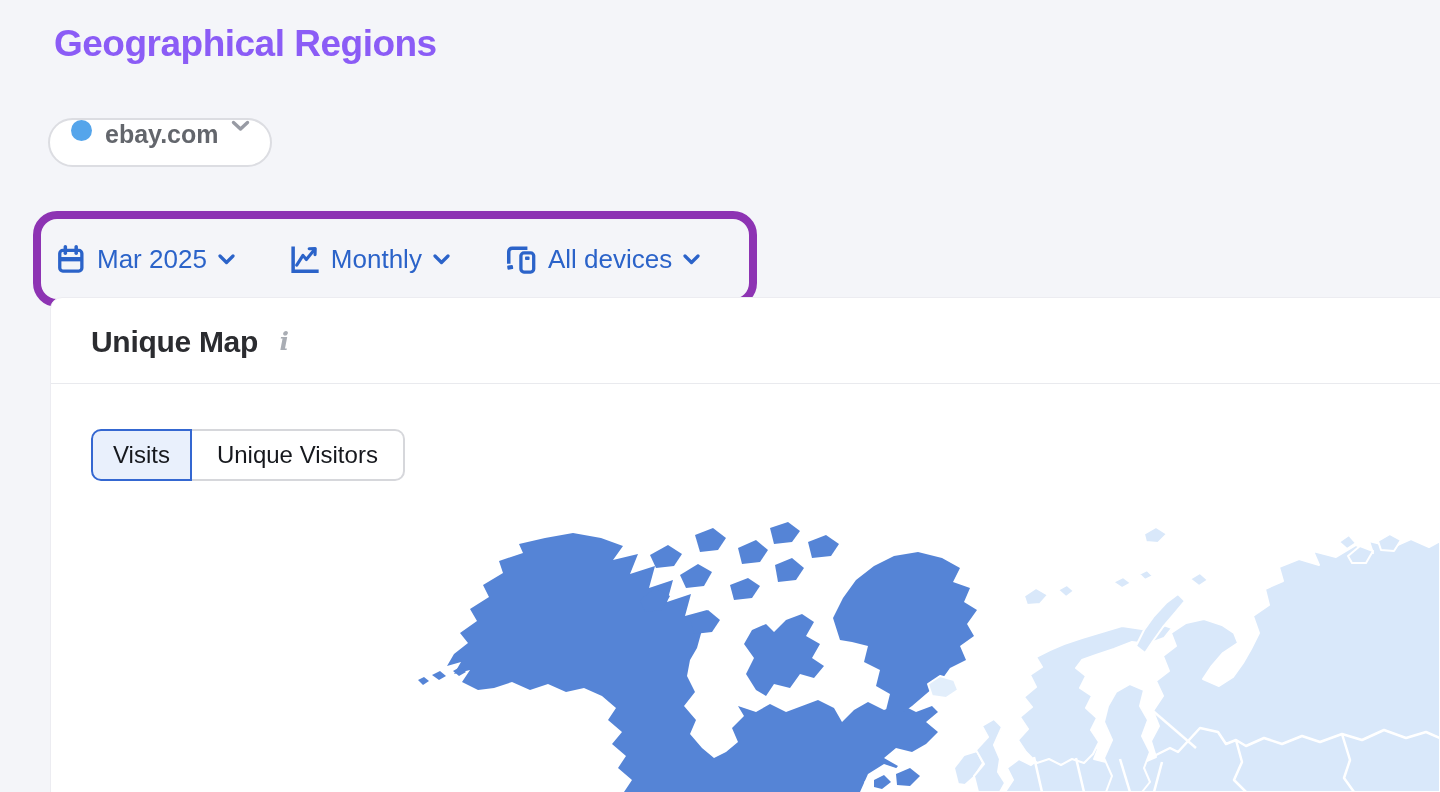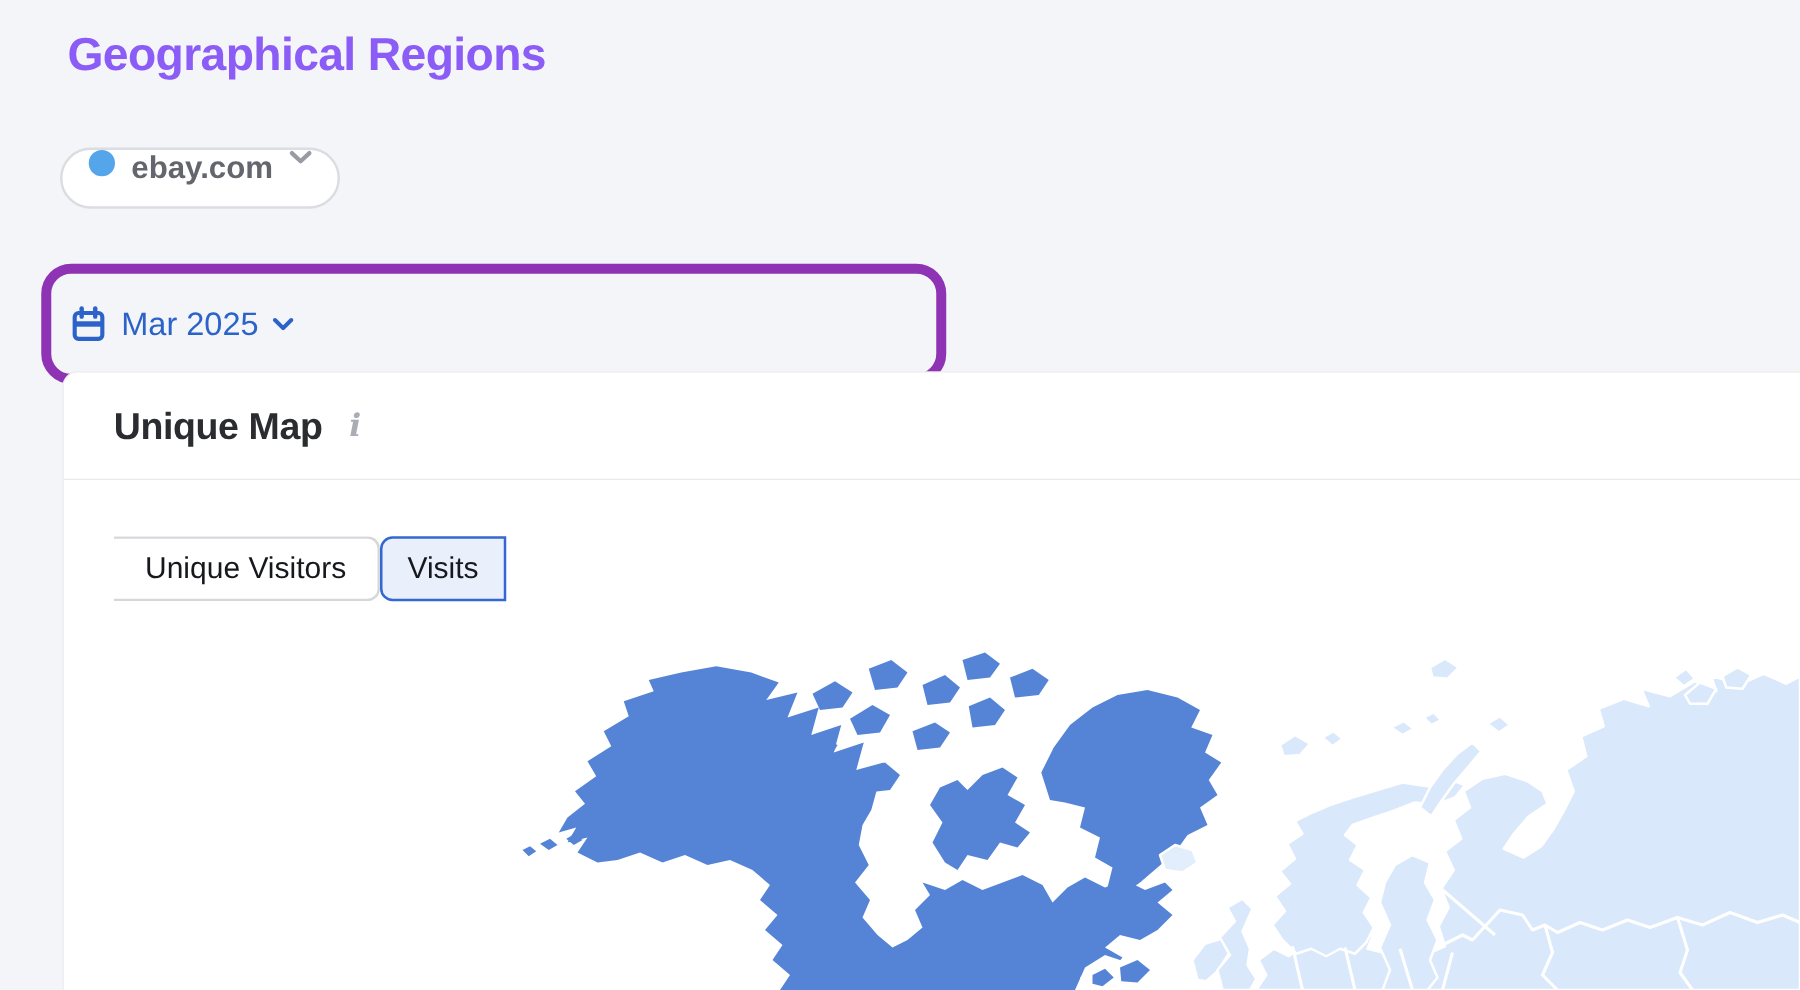--- a/index.html
+++ b/index.html
@@ -93,34 +93,57 @@
         <line x1="20.5" y1="2.6" x2="20.5" y2="9" stroke="#2b63c9" stroke-width="3.4" stroke-linecap="round"></line>
         <rect x="4.6" y="6.2" width="21.4" height="20" rx="3" fill="none" stroke="#2b63c9" stroke-width="3.2"></rect>
         <rect x="4.6" y="12.6" width="21.4" height="4.2" fill="#2b63c9"></rect>
       </svg>
       <span>Mar 2025</span>
       <svg width="17" height="11" viewBox="0 0 17 11">
         <path d="M2 2 L8.5 8.5 L15 2" fill="none" stroke="#2b63c9" stroke-width="3.2" stroke-linecap="round" stroke-linejoin="round"></path>
       </svg>
     </button>
 
-
+    <button class="filter-btn">
+      <svg width="31" height="31" viewBox="0 0 30 30">
+        <path d="M4 4 L4 26.3 L27 26.3" fill="none" stroke="#2b63c9" stroke-width="3.4" stroke-linecap="square"></path>
+        <path d="M7.5 20.5 L13.5 11 L16.8 15 L24.5 5.5" fill="none" stroke="#2b63c9" stroke-width="3" stroke-linecap="round" stroke-linejoin="round"></path>
+        <path d="M19.5 4.6 L25.4 4.4 L25.2 10.3" fill="none" stroke="#2b63c9" stroke-width="3" stroke-linecap="round" stroke-linejoin="round"></path>
+      </svg>
+      <span>Monthly</span>
+      <svg width="17" height="11" viewBox="0 0 17 11">
+        <path d="M2 2 L8.5 8.5 L15 2" fill="none" stroke="#2b63c9" stroke-width="3.2" stroke-linecap="round" stroke-linejoin="round"></path>
+      </svg>
+    </button>
+
+    <button class="filter-btn">
+      <svg width="33" height="31" viewBox="0 0 32 30">
+        <path d="M21 4.2 H8 Q4.6 4.2 4.6 7.6 V17.5" fill="none" stroke="#2b63c9" stroke-width="3.4" stroke-linecap="square"></path>
+        <rect x="3.2" y="20.6" width="5.6" height="4" rx="1" fill="#2b63c9" transform="rotate(-8 6 22.6)"></rect>
+        <rect x="16.4" y="8.6" width="12.4" height="18.6" rx="3" fill="#f4f5f9" stroke="#2b63c9" stroke-width="3.2"></rect>
+        <rect x="20.4" y="12.2" width="4.4" height="3.4" rx="0.8" fill="#2b63c9"></rect>
+      </svg>
+      <span>All devices</span>
+      <svg width="17" height="11" viewBox="0 0 17 11">
+        <path d="M2 2 L8.5 8.5 L15 2" fill="none" stroke="#2b63c9" stroke-width="3.2" stroke-linecap="round" stroke-linejoin="round"></path>
+      </svg>
+    </button>
 
   </div>
 </div>
 
 <section class="card">
   <header class="card-header">
     <h2 class="card-title">Unique Map</h2>
     <span class="info-icon">i</span>
   </header>
 
   <div class="metric-toggle">
+    <button class="seg selected">Visits</button>
     <button class="seg unselected">Unique Visitors</button>
-    <button class="seg selected">Visits</button>
   </div>
 
   <svg class="map-svg" viewBox="0 0 1390 292">
 
     <path class="land-strong" d="M428,190 L412,182 L420,170 L404,174 L411,162 L397,166 L404,154 L418,143 L410,133 L427,121 L420,109 L439,97 L433,85 L453,73 L449,61 L473,53 L469,44 L495,38 L523,33 L551,38 L573,46 L563,60 L588,54 L580,74 L605,66 L599,88 L623,80 L617,102 L641,94 L635,116 L657,110 L652,130 L647,148 L640,160 L637,176 L645,192 L634,206 L646,220 L640,234 L652,248 L664,258 L676,252 L688,242 L682,228 L694,216 L688,206 L706,212 L720,204 L736,212 L752,206 L768,200 L784,208 L792,222 L804,210 L818,202 L834,210 L850,204 L866,212 L882,206 L888,212 L876,222 L888,232 L876,244 L862,252 L846,248 L834,258 L848,266 L838,278 L826,272 L814,282 L824,292 L574,292 L582,280 L568,268 L576,256 L562,244 L572,232 L558,220 L566,208 L552,196 L534,188 L516,192 L498,184 L480,190 L462,182 L444,188 Z"></path>
 
     <g>
       <path class="land-strong" d="M368,180 L374,177 L379,181 L373,185 Z"></path>
       <path class="land-strong" d="M382,175 L390,171 L396,176 L389,180 Z"></path>
       <path class="land-strong" d="M403,171 L410,167 L416,172 L409,176 Z"></path>

